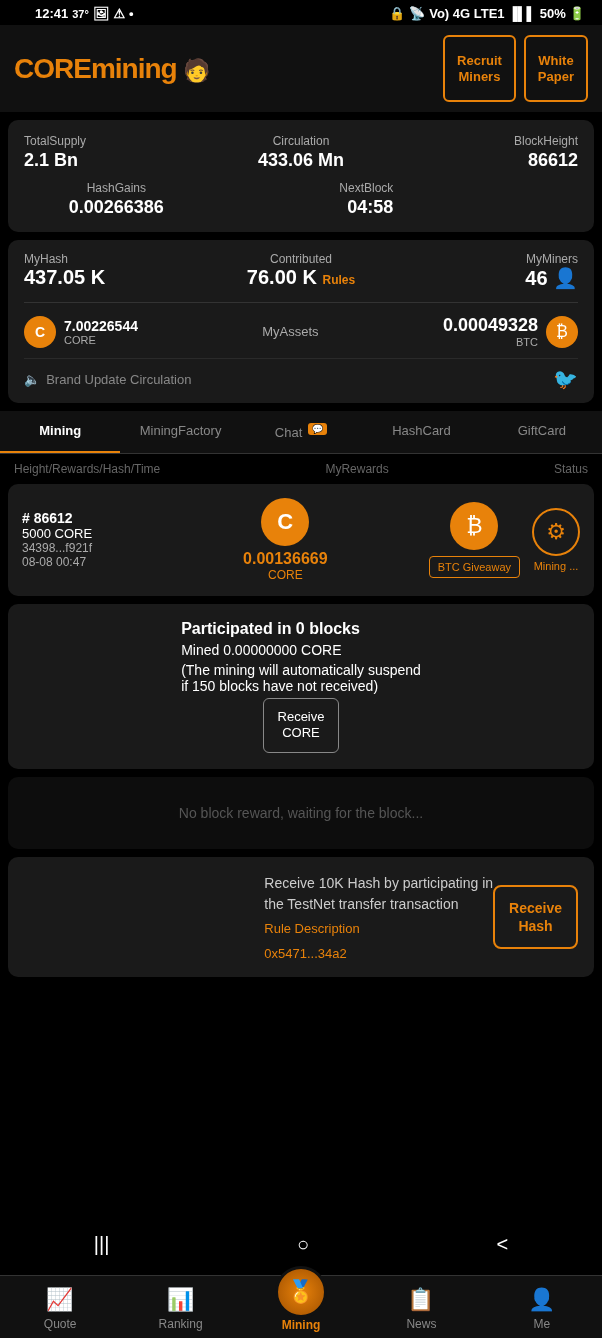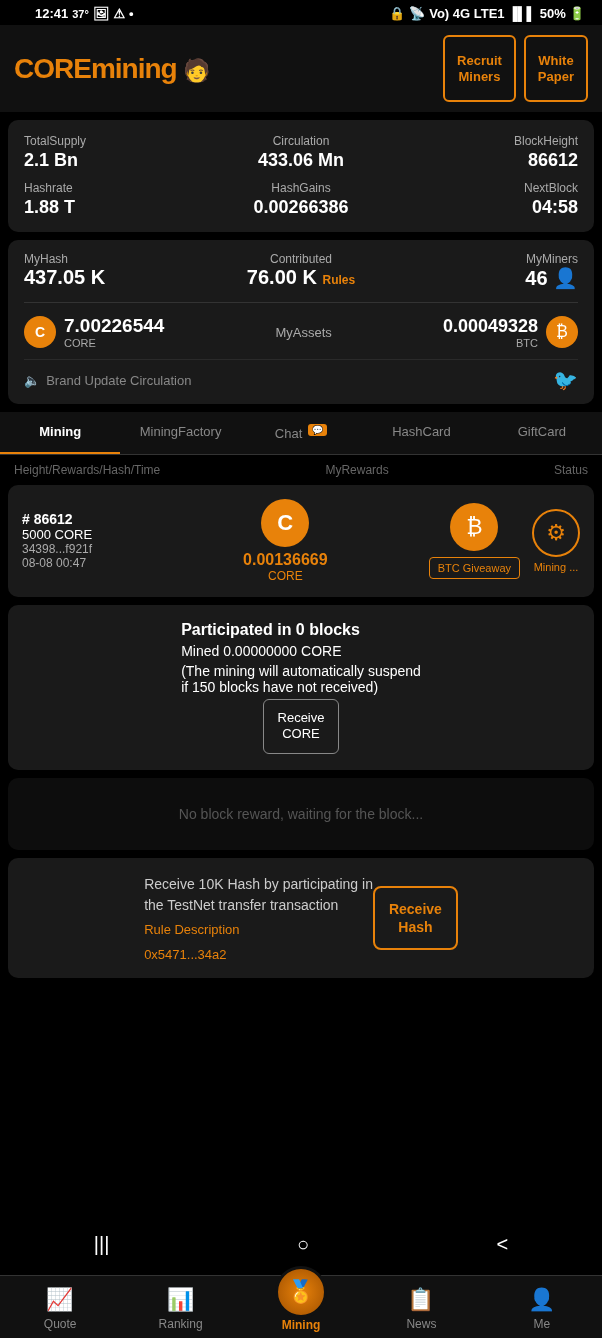--- a/index.html
+++ b/index.html
@@ -103,21 +103,21 @@
       border-top: 1px solid #333;
     }
     .asset-left { display: flex; align-items: center; gap: 8px; }
     .asset-icon-core {
       width: 32px; height: 32px;
       background: #e8820a;
       border-radius: 50%;
       display: flex; align-items: center; justify-content: center;
       font-weight: 900; font-size: 14px; color: #fff;
     }
-    .asset-core-value { font-size: 19px; font-weight: 700; }
+    .asset-core-value { font-size: 14px; font-weight: 700; }
     .asset-core-label { font-size: 11px; color: #aaa; }
     .assets-mid { font-size: 13px; color: #aaa; }
     .asset-right { display: flex; align-items: center; gap: 8px; }
     .asset-icon-btc {
       width: 32px; height: 32px;
       background: #e8820a;
       border-radius: 50%;
       display: flex; align-items: center; justify-content: center;
       font-size: 16px; color: #fff;
     }
@@ -274,21 +274,21 @@
     }
     .no-reward-text { font-size: 14px; color: #555; }
 
     
     .receive-hash-section {
       background: #1a1a1a;
       margin: 0 8px 8px;
       border-radius: 10px;
       padding: 16px;
       display: flex;
-      justify-content: center;
+      justify-content: flex-end;
       align-items: center;
     }
     .receive-hash-text p { font-size: 14px; color: #ccc; line-height: 1.5; }
     .rule-link { color: #e8820a; font-size: 13px; display: block; margin-top: 6px; }
     .hash-addr { color: #e8820a; font-size: 13px; display: block; margin-top: 10px; }
     .receive-hash-btn {
       border: 2px solid #e8820a;
       background: transparent;
       color: #e8820a;
       font-size: 14px;
@@ -395,24 +395,20 @@
       <div class="stat-value">2.1 Bn</div>
     </div>
     <div class="stat-item center">
       <div class="stat-label">Circulation</div>
       <div class="stat-value">433.06 Mn</div>
     </div>
     <div class="stat-item right">
       <div class="stat-label">BlockHeight</div>
       <div class="stat-value">86612</div>
     </div>
-    <div class="stat-item">
-      <div class="stat-label">Hashrate</div>
-      <div class="stat-value">1.88 T</div>
-    </div>
     <div class="stat-item center">
       <div class="stat-label">HashGains</div>
       <div class="stat-value">0.00266386</div>
     </div>
     <div class="stat-item right">
       <div class="stat-label">NextBlock</div>
       <div class="stat-value">04:58</div>
     </div>
   </div>
 </div>

